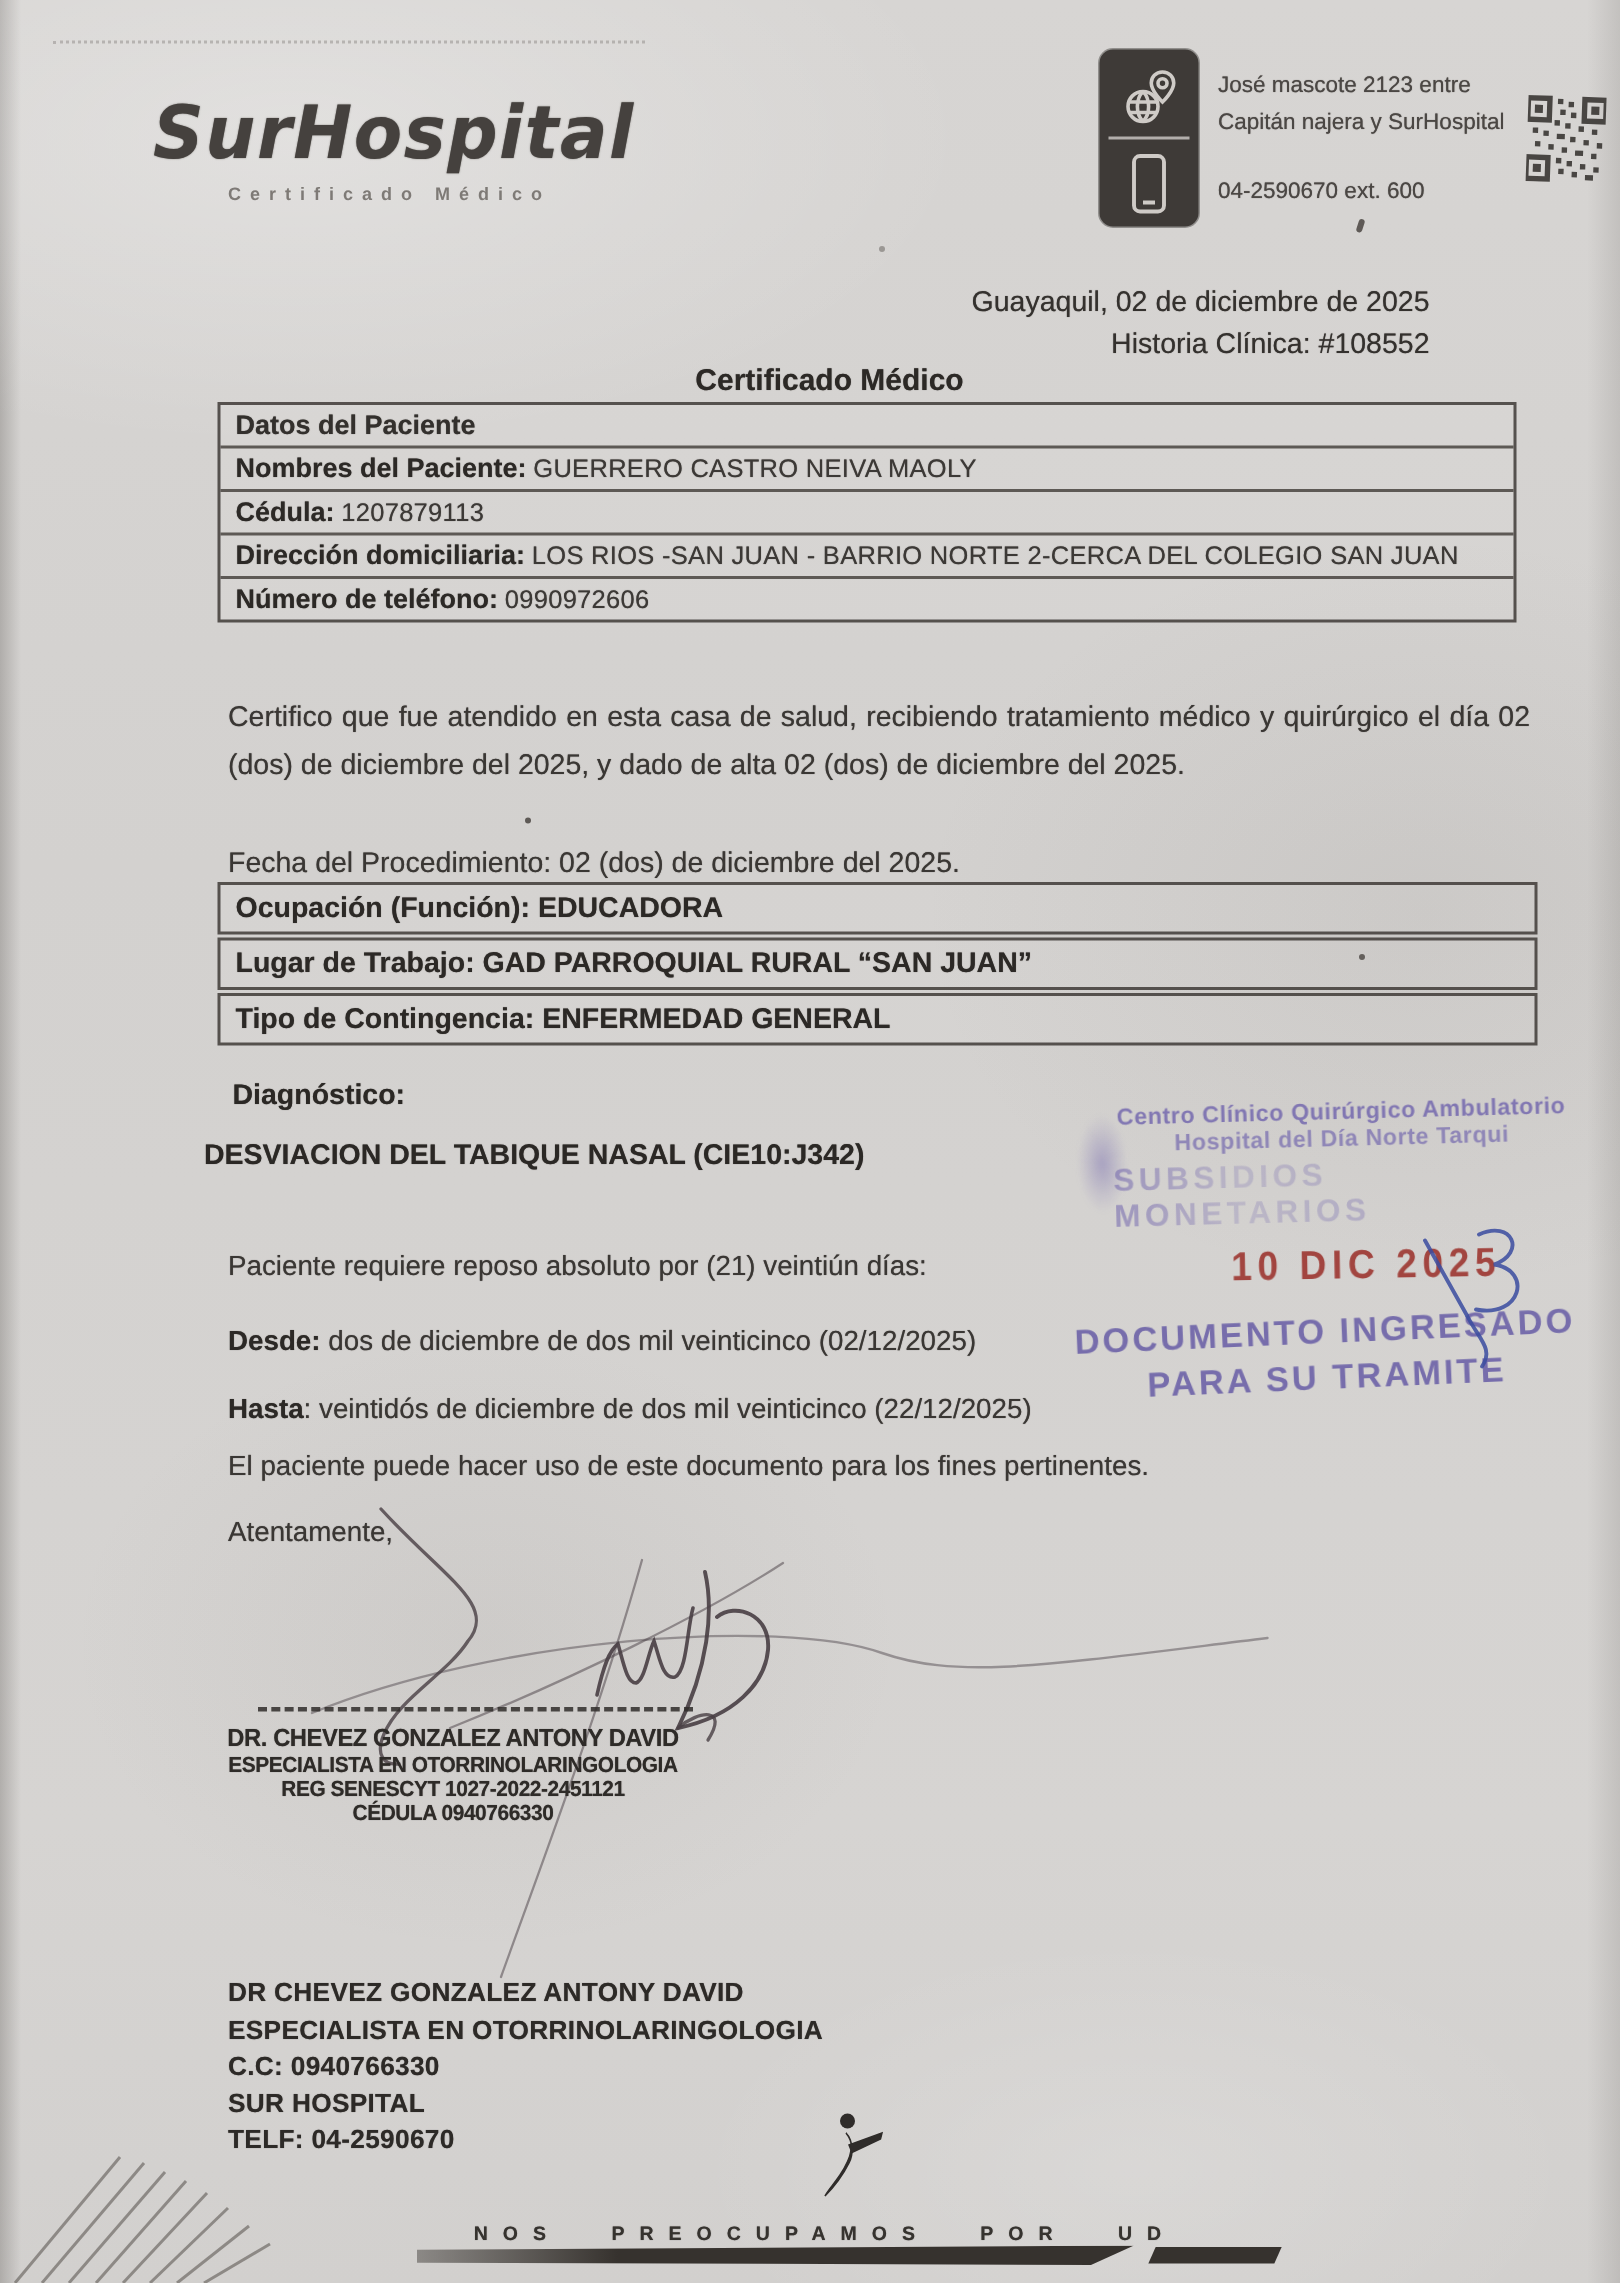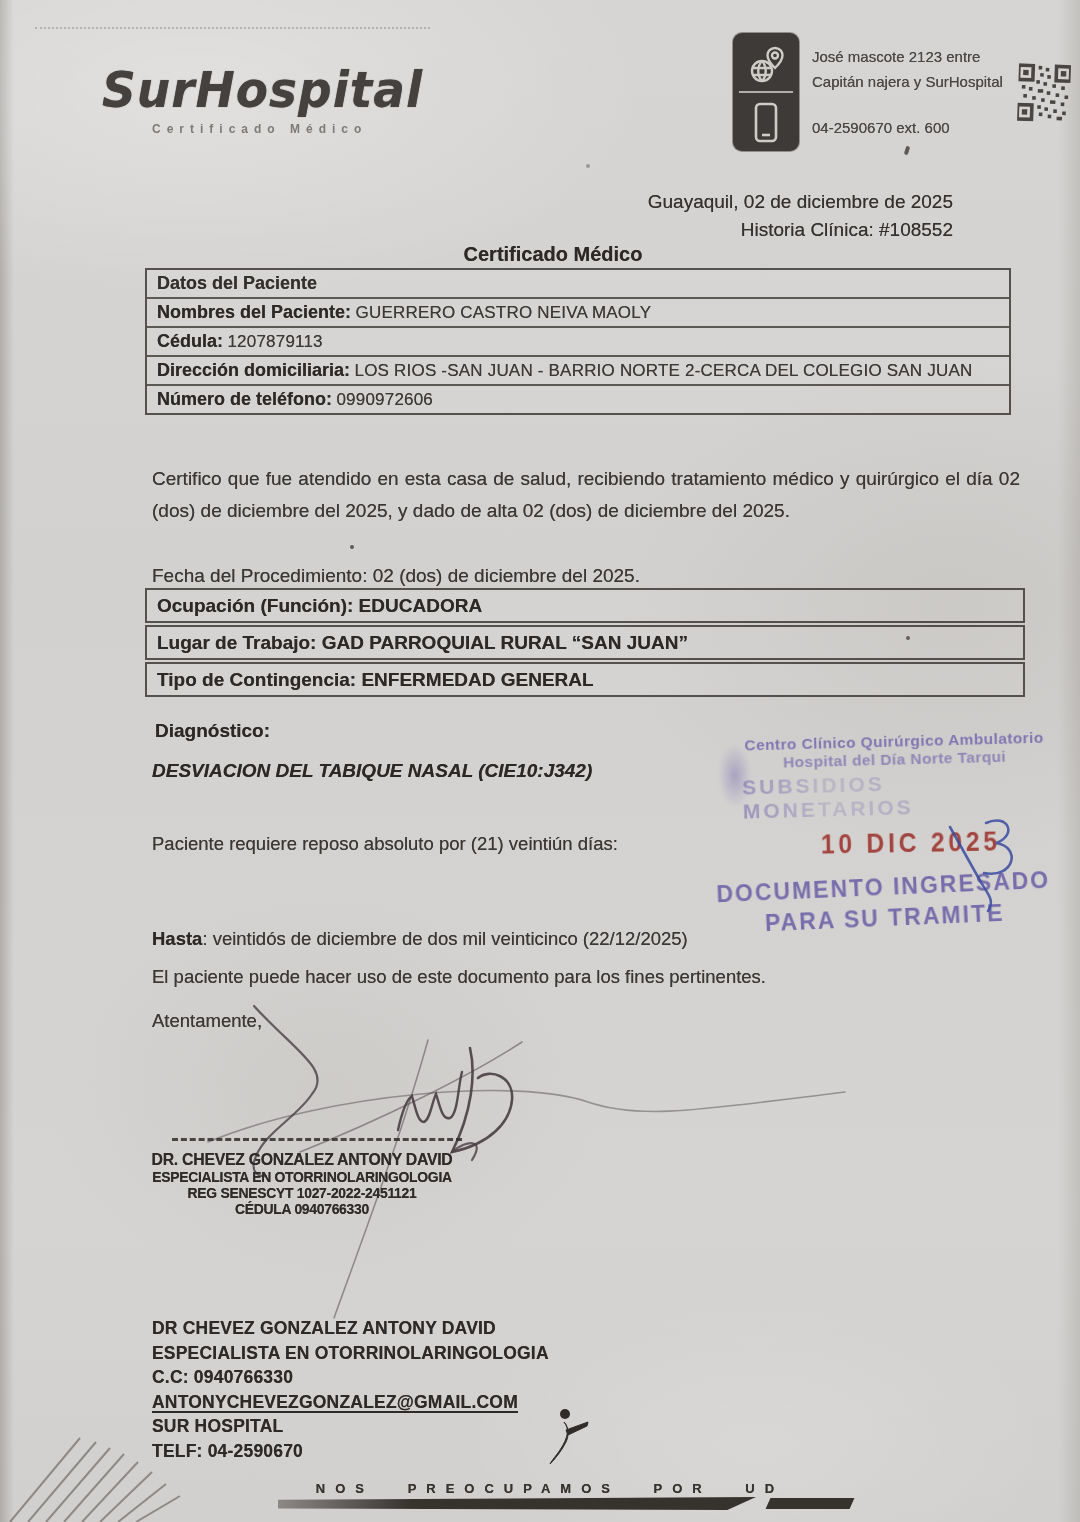--- a/index.html
+++ b/index.html
@@ -172,30 +172,33 @@
   <div class="abs para print" style="left:152px;top:463px;">Certifico que fue atendido en esta casa de salud, recibiendo tratamiento médico y quirúrgico el día 02 (dos) de diciembre del 2025, y dado de alta 02 (dos) de diciembre del 2025.</div>
   <div class="abs print" style="left:152px;top:565px;font-size:19px;color:#3a3734;">Fecha del Procedimiento: 02 (dos) de diciembre del 2025.</div>
 
   <div class="abs" style="left:145px;top:588px;">
     <div class="boldrow print">Ocupación (Función): EDUCADORA</div>
     <div class="boldrow print">Lugar de Trabajo: GAD PARROQUIAL RURAL  “SAN JUAN”</div>
     <div class="boldrow print">Tipo de Contingencia:  ENFERMEDAD GENERAL</div>
   </div>
 
   <div class="abs diag print" style="left:155px;top:716px;">Diagnóstico:</div>
-  <div class="abs diag print" style="left:152px;top:756px;font-style:italic;">DESVIACION DEL TABIQUE NASAL (CIE10:J342)</div>
+  <div class="abs diag print" style="left:136px;top:756px;">DESVIACION DEL TABIQUE NASAL (CIE10:J342)</div>
 
   <div class="abs stamp" style="left:700px;top:733px;width:360px;transform:rotate(-1.5deg);">
     <div class="abs stamp-blob" style="left:18px;top:6px;"></div>
     <div class="stamp-small" style="text-align:center;padding-left:30px;">Centro Clínico Quirúrgico Ambulatorio</div>
     <div class="stamp-small" style="text-align:center;padding-left:30px;opacity:.7;">Hospital del Día Norte Tarqui</div>
     <div class="stamp-big" style="padding-left:42px;margin-top:3px;">SUBSIDIOS MONETARIOS</div>
   </div>
 
   <div class="abs bodyline print" style="left:152px;top:833px;">Paciente requiere reposo absoluto por (21) veintiún días:</div>
+  <div class="abs bodyline print" style="left:152px;top:883px;">
+    <span style="font-weight:bold;color:#2c2926;">Desde:</span><span> dos de diciembre de dos mil veinticinco (02/12/2025)</span>
+  </div>
   <div class="abs bodyline print" style="left:152px;top:928px;">
     <span style="font-weight:bold;color:#2c2926;">Hasta</span><span>:  veintidós de diciembre de dos mil veinticinco (22/12/2025)</span>
   </div>
 
   <div class="abs stamp-date" style="left:813px;top:828px;">10 DIC 2025</div>
   <div class="abs stamp-recv" style="left:716px;top:872px;width:336px;">
     <div>DOCUMENTO INGRESADO</div>
     <div>PARA SU TRAMITE</div>
   </div>
   <svg class="abs" style="left:930px;top:805px;" width="120" height="115" viewBox="0 0 120 115">
@@ -226,21 +229,20 @@
     <div class="l1">DR. CHEVEZ GONZALEZ ANTONY DAVID</div>
     <div class="l2">ESPECIALISTA EN OTORRINOLARINGOLOGIA</div>
     <div class="l2">REG SENESCYT  1027-2022-2451121</div>
     <div class="l2">CÉDULA   0940766330</div>
   </div>
 
   <div class="abs contact print" style="left:152px;top:1316px;">
     <div>DR CHEVEZ GONZALEZ ANTONY DAVID</div>
     <div>ESPECIALISTA EN OTORRINOLARINGOLOGIA</div>
     <div>C.C: 0940766330</div>
-    <div class="email">ANTONYCHEVEZGONZALEZ@GMAIL.COM</div>
     <div>SUR HOSPITAL</div>
     <div>TELF: 04-2590670</div>
   </div>
 
   <svg class="abs" style="left:540px;top:1406px;" width="60" height="62" viewBox="0 0 60 62">
     <g fill="#2f2c2a" stroke="#2f2c2a">
       <circle cx="25" cy="8" r="5" stroke="none"></circle>
       <path d="M24 16 C30 22 28 32 20 44 C16 50 12 54 10 58 C16 52 22 44 26 36 C29 30 29 22 24 16 z" stroke-width="1"></path>
       <path d="M26 24 L48 16 L47 20 L28 29 z" stroke-width="1"></path>
     </g>

